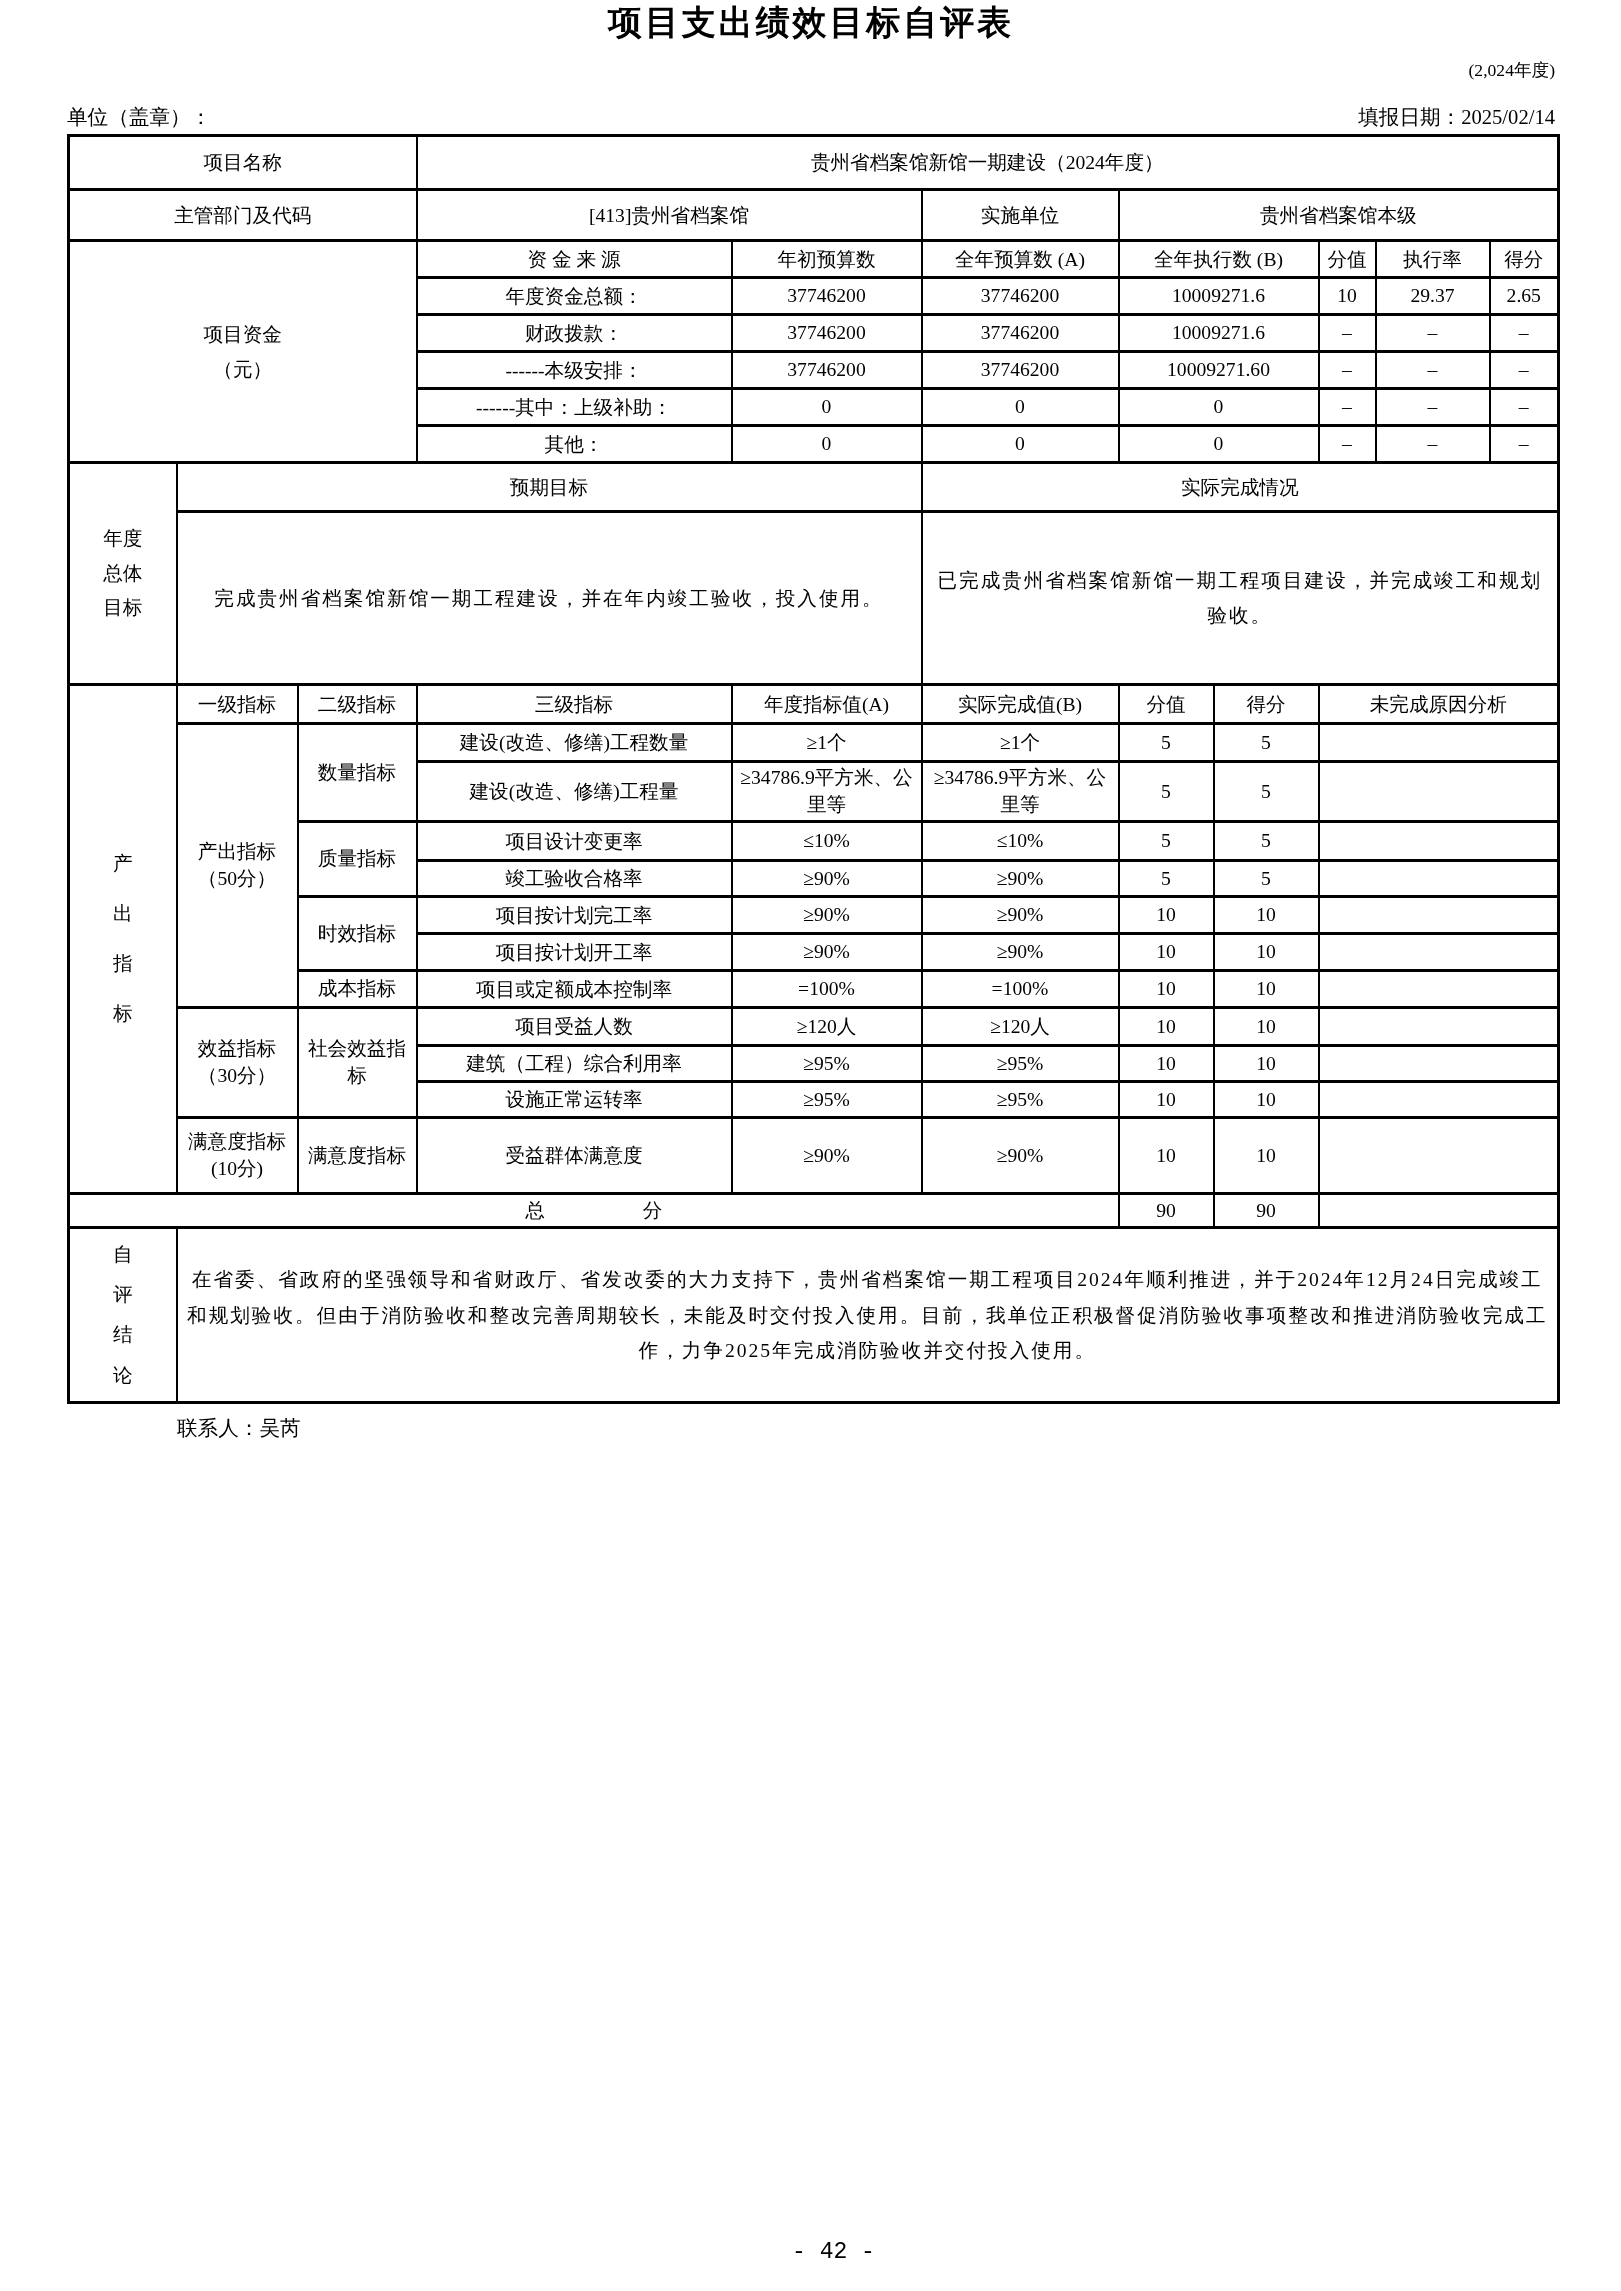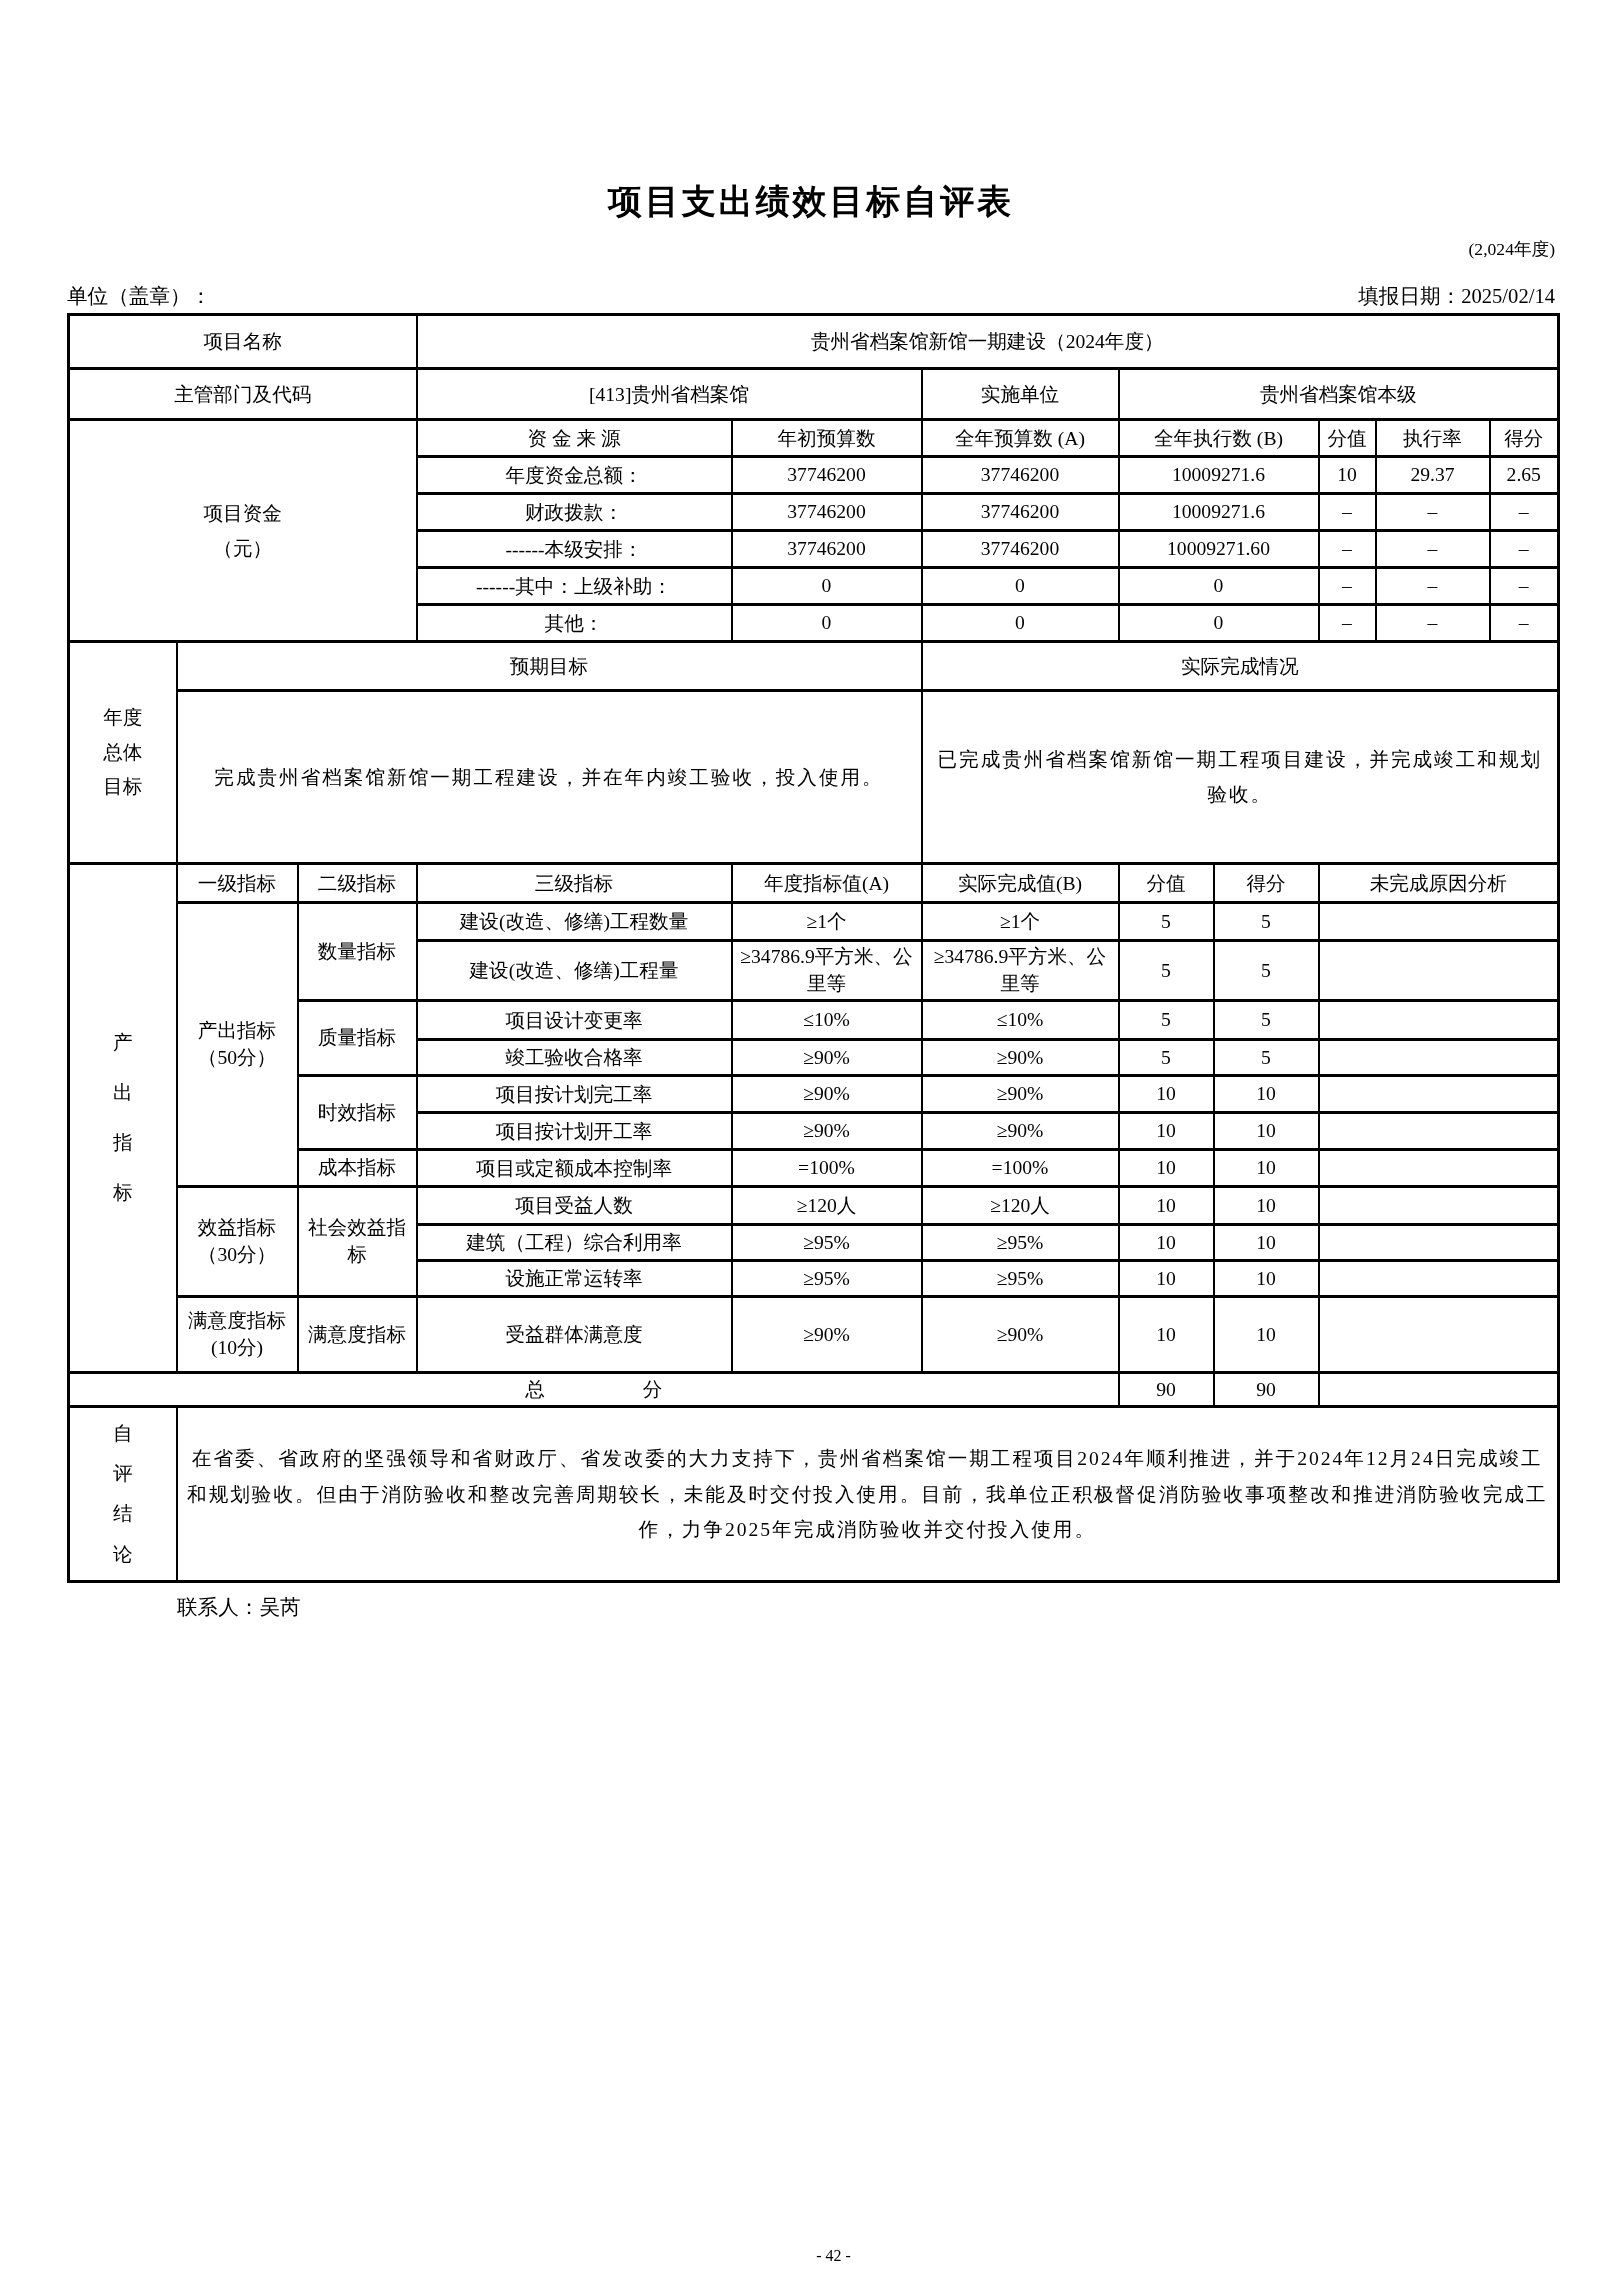--- a/index.html
+++ b/index.html
@@ -6,21 +6,20 @@
   .page{
     position:relative;
     width:1621px;height:2292px;
     background:#ffffff;
     color:#000;
     font-family:"Liberation Serif","DejaVu Serif",serif;
     overflow:hidden;
   }
   .content{position:absolute;left:67px;top:0;width:1488px;}
   .title{
-    margin-top:179px;
     text-align:center;
     font-size:34px;
     font-weight:bold;
     font-family:"Liberation Sans","DejaVu Sans",sans-serif;
     letter-spacing:2.9px;
   }
   .subtitle{text-align:right;font-size:17.6px;margin-top:11.8px;}
   .meta{
     display:flex;justify-content:space-between;align-items:flex-end;
     font-size:20.6px;margin-top:21.6px;margin-bottom:3px;
@@ -54,22 +53,22 @@
     vertical-align:middle;
   }
   .vbox{display:flex;justify-content:center;align-items:center;}
   .v-one{width:23.5px;word-break:break-all;line-height:2.55;text-align:center;}
   .v-one2{width:23.5px;word-break:break-all;line-height:2.05;text-align:center;}
   .v-two{width:45px;word-break:break-all;line-height:1.75;text-align:center;}
   .fund-label{line-height:1.8;}
   .contact{margin-top:9.8px;padding-left:110px;font-size:20.6px;}
   .pagenum{
     position:absolute;left:0;right:0;bottom:27.4px;
-    text-align:center;font-size:16px;
-    font-family:Liberation Serif, serif;
+    text-align:center;font-size:23px;
+    font-family:Liberation Mono, monospace;
     margin-left:46px;
   }
 </style>
 </head>
 <body>
 
 <div class="page">
   <div class="content">
 
     <div class="title">项目支出绩效目标自评表</div>

